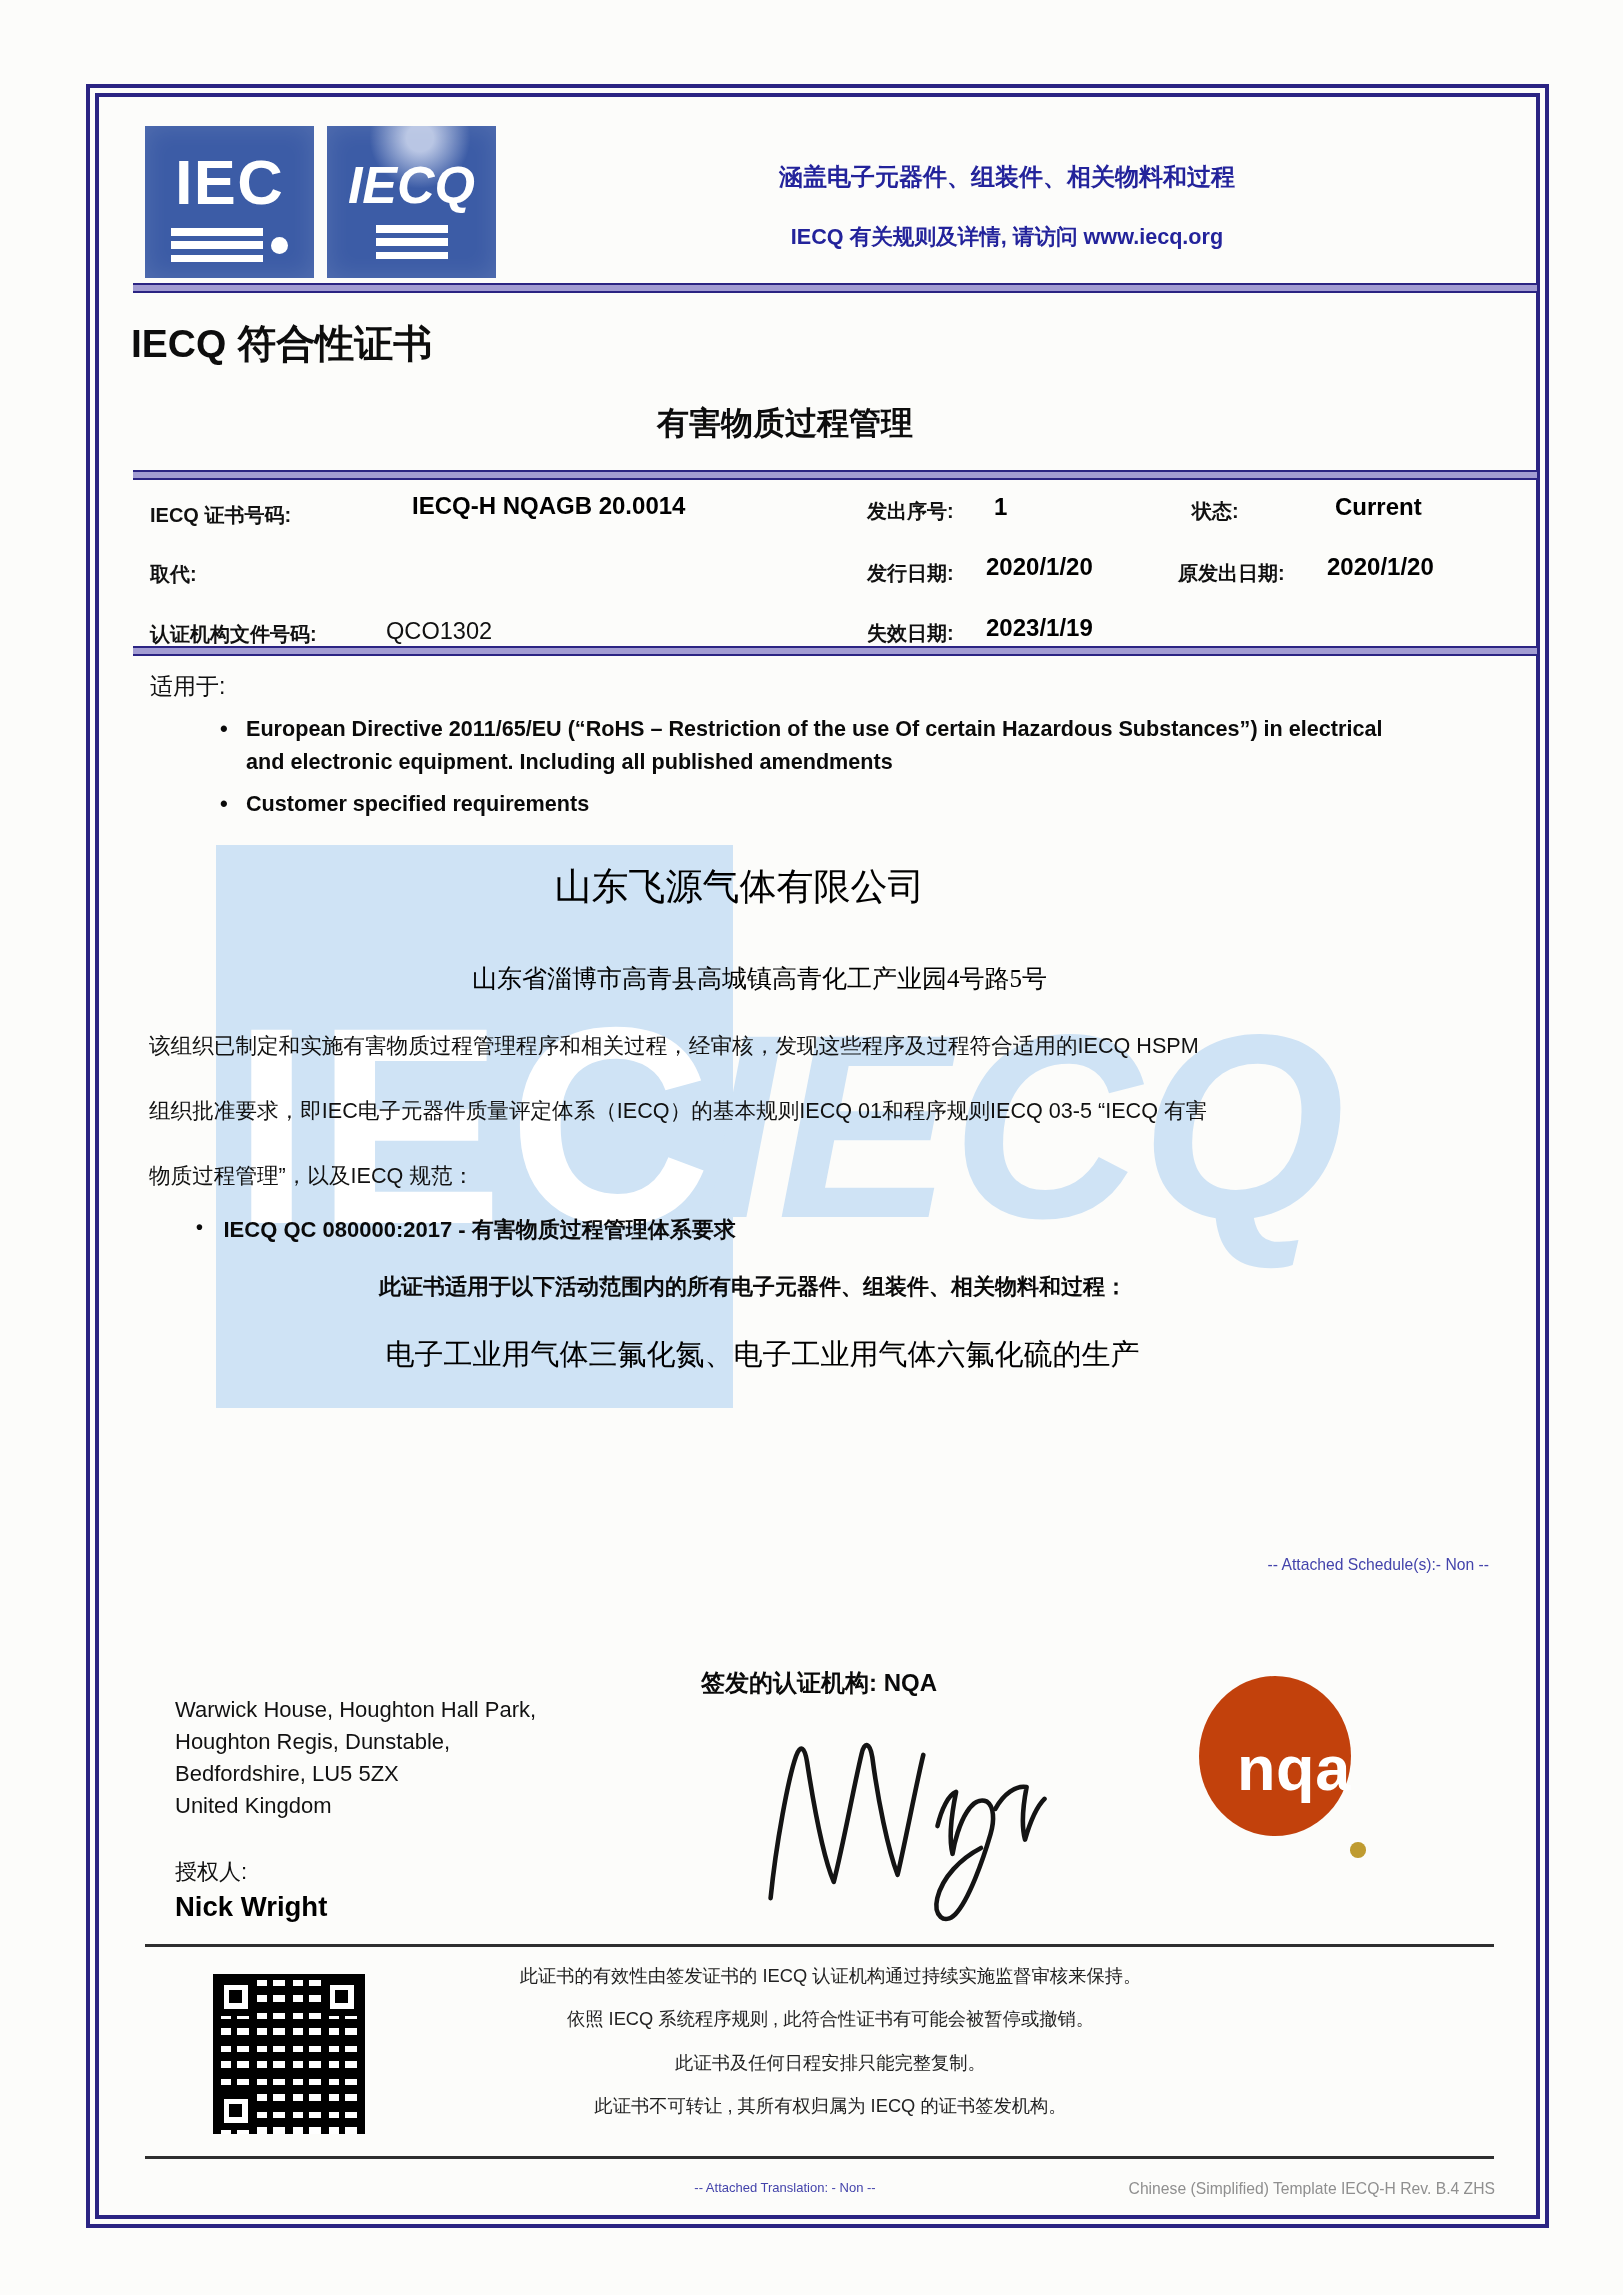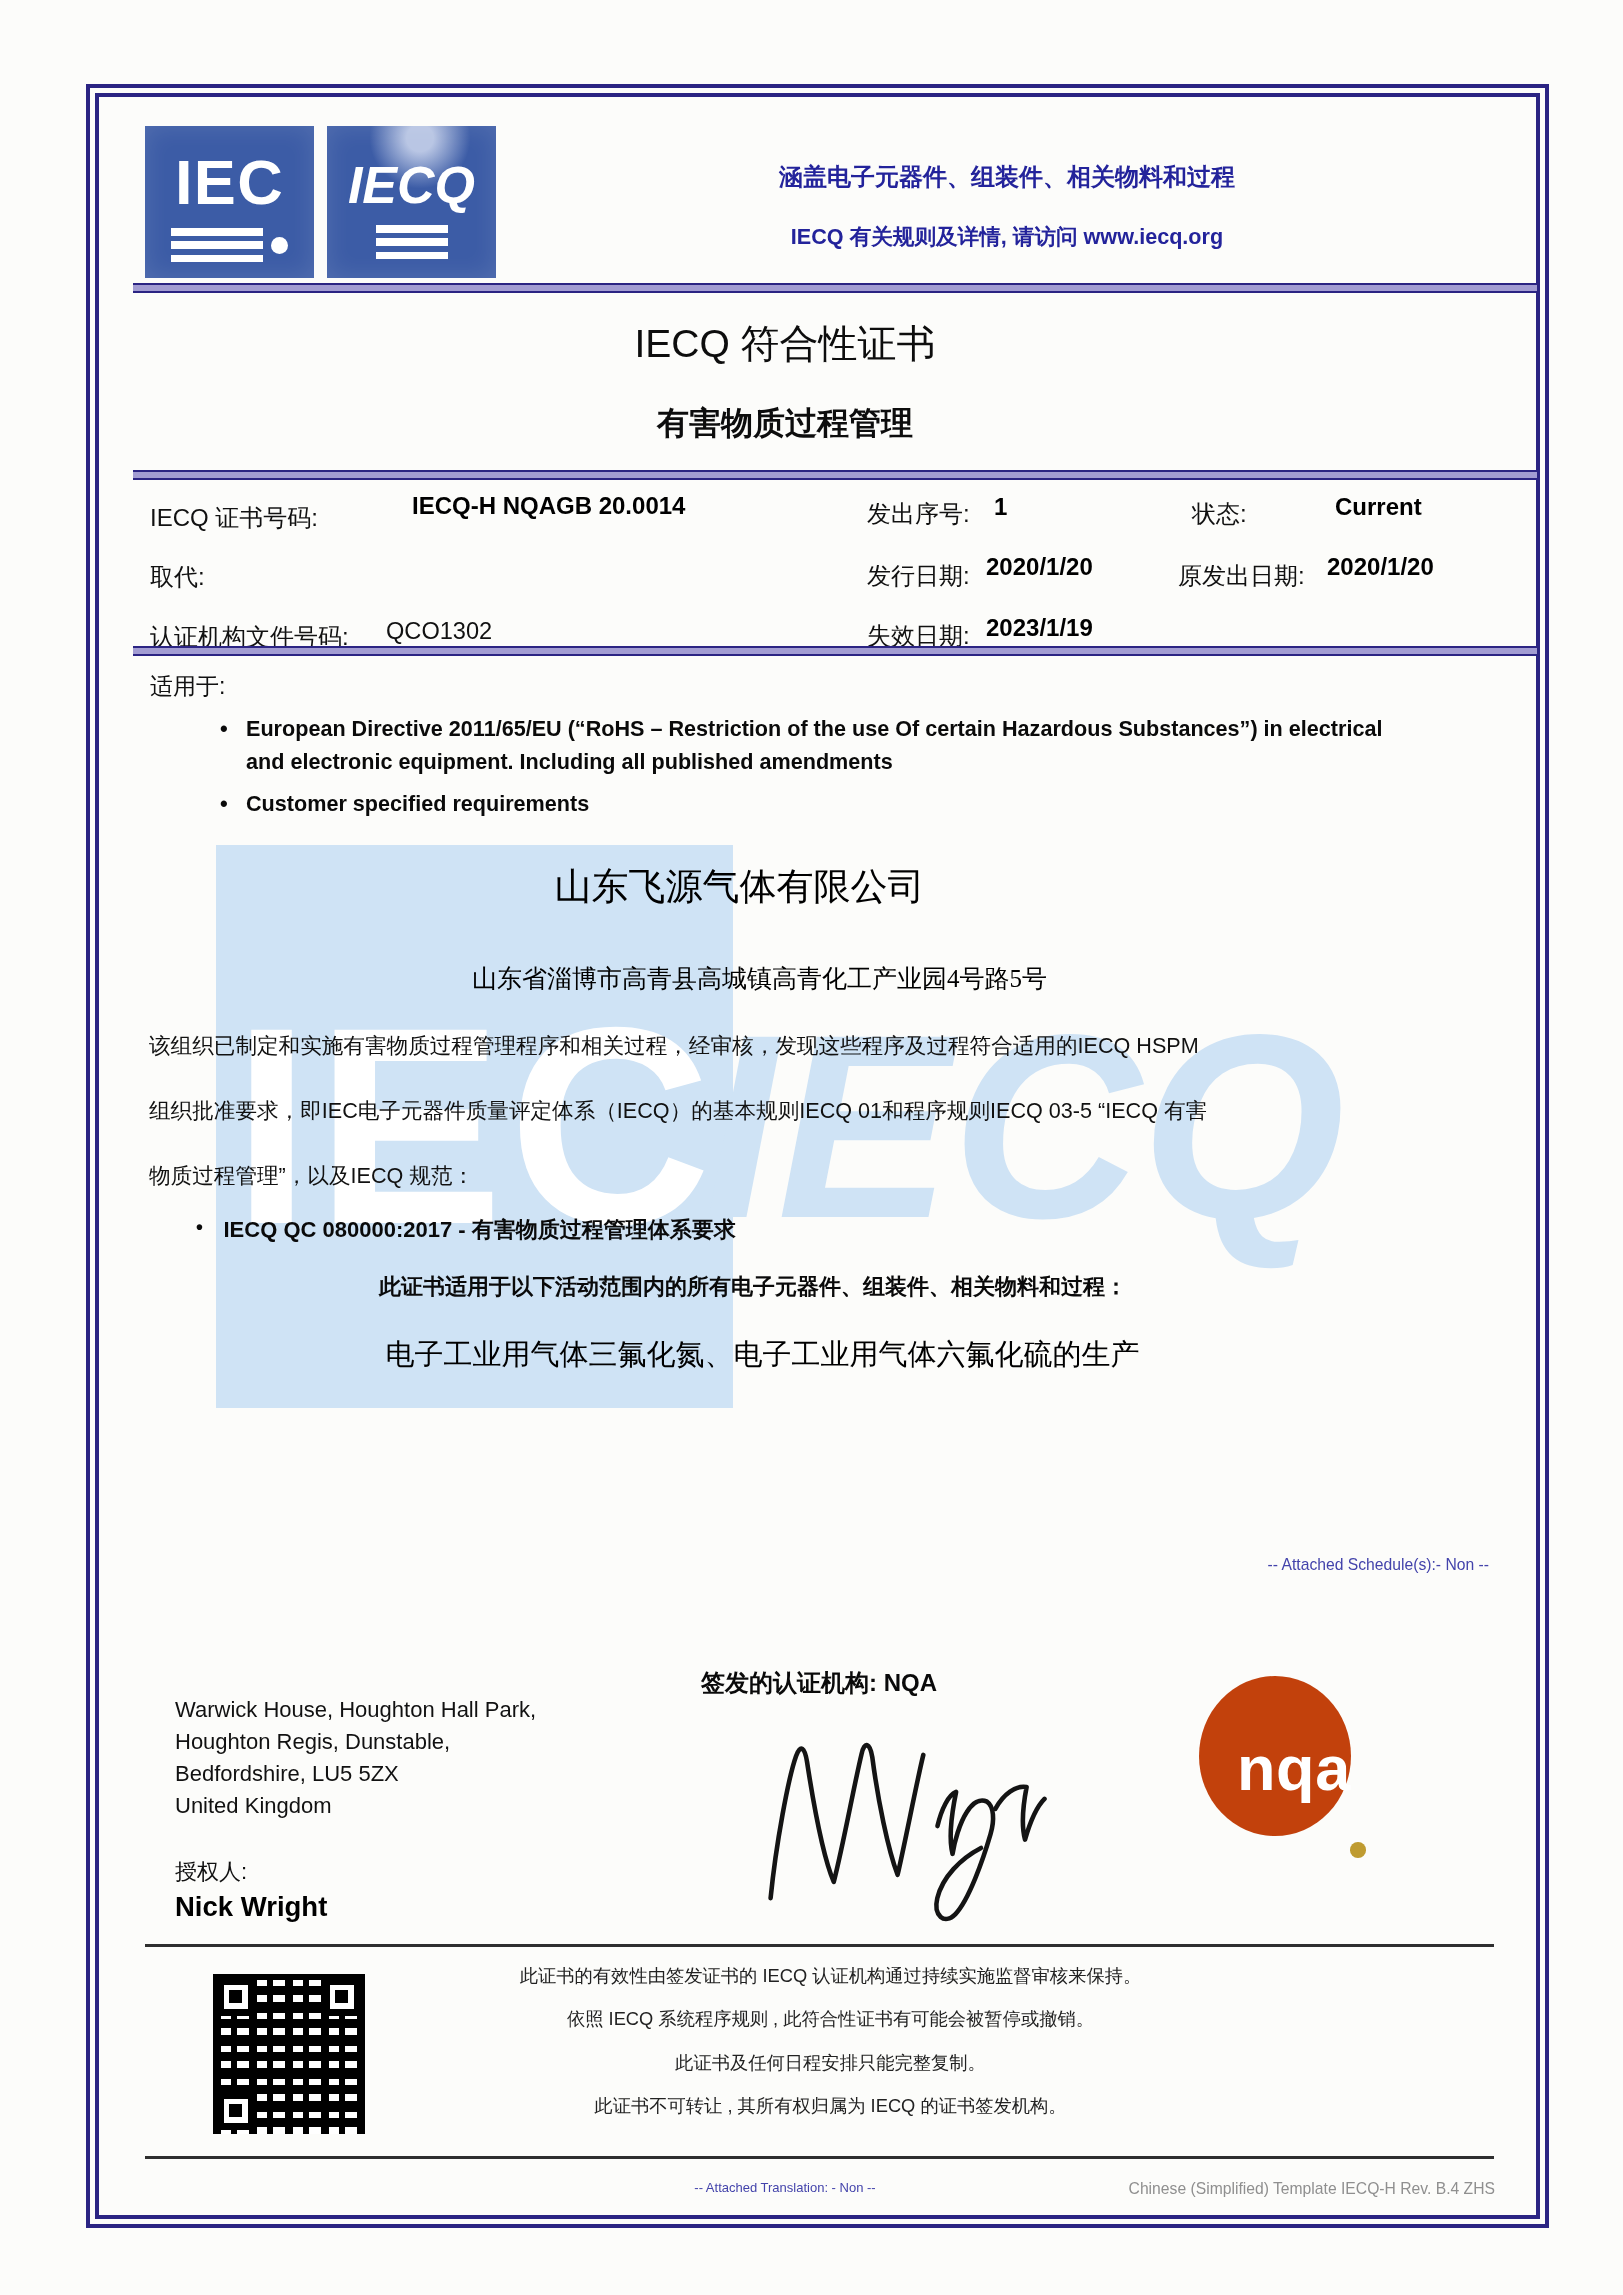--- a/index.html
+++ b/index.html
@@ -33,24 +33,24 @@
   .bars{display:flex;flex-direction:column;gap:5.9px;}
   .bars i{display:block;width:92px;height:7.2px;background:#fff;}
   .logo-iecq .bars i{width:72px;}
   .bar-dot{width:17px;height:17px;border-radius:50%;background:#fff;}
   
   .hdr-text{position:absolute;left:582px;top:130px;width:850px;text-align:center;color:#23239b;}
   .hdr-l1{font-size:35px;font-weight:bold;}
   .hdr-l2{font-size:24px;font-weight:bold;margin-top:31px;}
   .hdr-l3{font-size:21.6px;font-weight:bold;margin-top:29px;}
   
-  .cert-title{position:absolute;left:131px;top:317px;width:1308px;text-align:center;font-size:39px;font-weight:normal;color:#0d0d0d;}
+  .cert-title{position:absolute;left:131px;top:317px;width:1308px;text-align:left;font-size:39px;font-weight:bold;color:#0d0d0d;}
   .cert-subtitle{position:absolute;left:131px;top:402px;width:1308px;text-align:center;font-size:32px;font-weight:bold;color:#0d0d0d;}
   
-  .lbl{font-weight:normal;font-size:24px;color:#111;}
+  .lbl{font-weight:bold;font-size:20px;color:#111;}
   .val{font-weight:bold;font-size:24px;color:#000;}
   .val-reg{font-weight:normal;font-size:23.6px;color:#111;}
   
   .applicable-head{position:absolute;left:150px;top:671px;font-size:23px;color:#111;}
   .bullets{position:absolute;left:216px;top:712px;width:1178px;}
   .bullet{position:relative;padding-left:30px;font-size:21.6px;font-weight:bold;line-height:33px;margin-bottom:9.2px;color:#0a0a0a;}
   .bullet:before{content:"•";position:absolute;left:3.9px;top:0;font-size:22px;}
   
   .watermark{position:absolute;left:216px;top:845px;width:1100px;height:563px;display:flex;z-index:0;}
   .wm-iec{width:47%;background:#cfe3f5;color:#ffffff;display:flex;align-items:center;justify-content:center;

